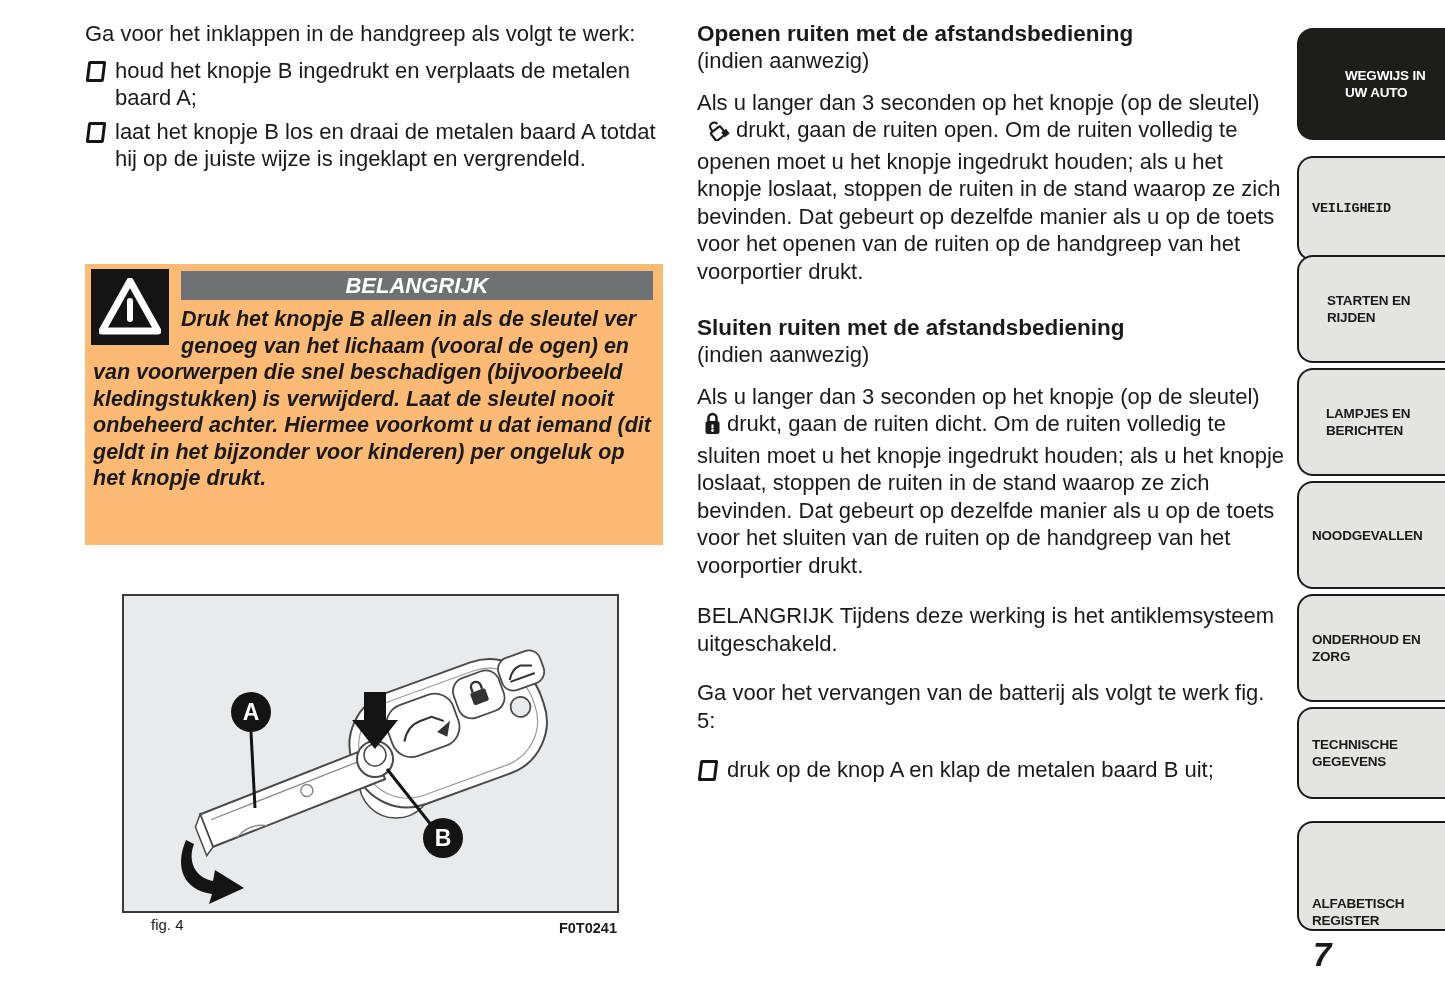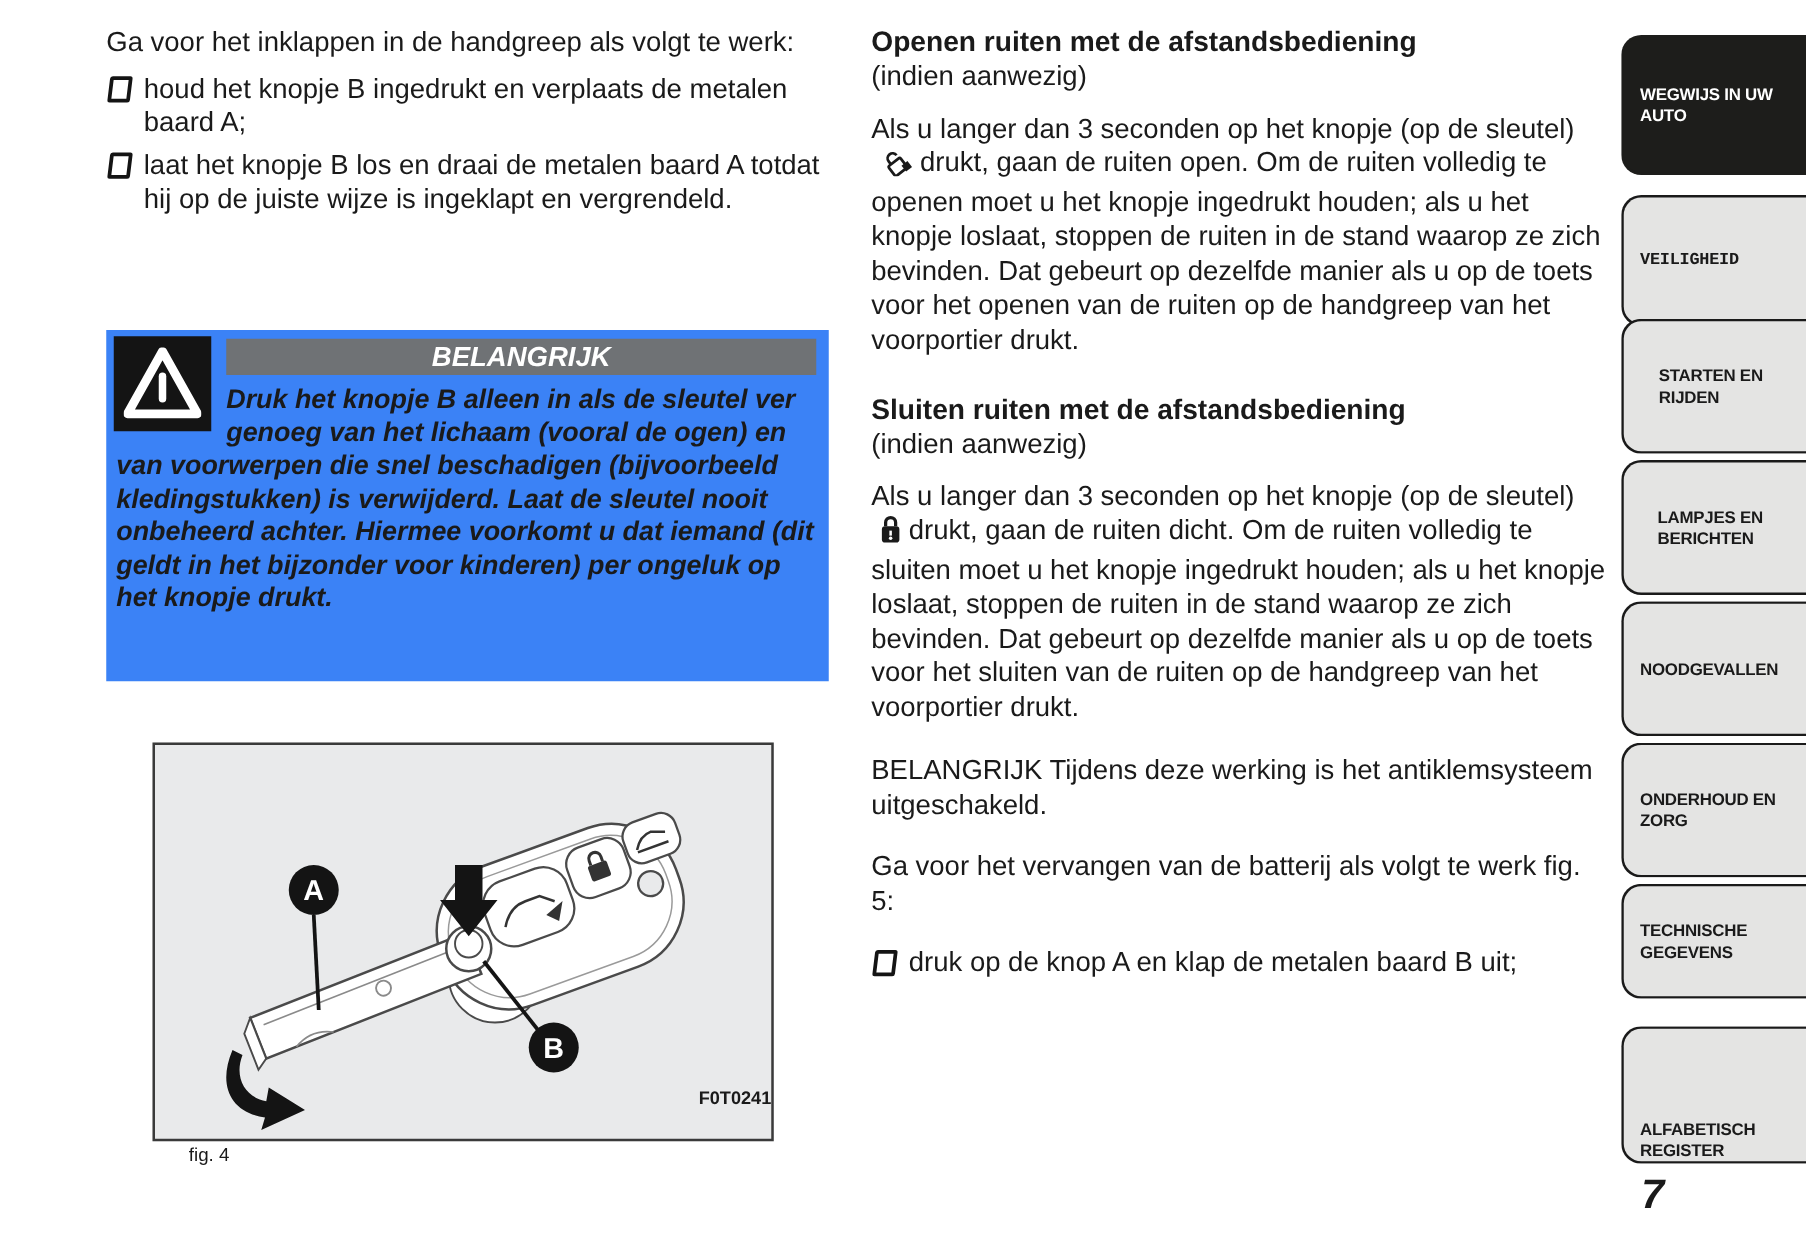--- a/index.html
+++ b/index.html
@@ -7,54 +7,54 @@
         font-family:"Liberation Sans",sans-serif;color:#1a1a1a;}
 
   
   #left-col{position:absolute;left:85px;top:20px;width:578px;font-size:22px;line-height:27px;}
   .bullet{display:flex;margin-top:7px;}
   .cbx{flex:none;width:12px;height:15px;border:3px solid #141414;border-radius:2px;
        transform:skewX(-7deg);margin:4px 10px 0 2px;}
   .bullet-text{flex:1;}
 
   
-  #warning-box{position:absolute;left:85px;top:264px;width:578px;height:281px;background:#3b82f6;}
+  #warning-box{position:absolute;left:85px;top:264px;width:578px;height:281px;background:#fdba74;}
   #warning-icon{float:left;width:78px;height:76px;background:#141414;margin:5px 12px 2px 6px;
                 display:flex;align-items:center;justify-content:center;}
   .wbar{height:29px;margin:7px 10px 0 0;background:#6f7275;overflow:hidden;
         color:#ffffff;font-weight:bold;font-style:italic;font-size:22px;
         display:flex;align-items:center;justify-content:center;}
   .wtext{margin:6px 8px 0 8px;font-weight:bold;font-style:italic;font-size:21.5px;line-height:26.5px;}
 
   
   #figure-box{position:absolute;left:122px;top:594px;width:497px;height:319px;
               background:#e9eaeb;border:2px solid #3a3a3a;box-sizing:border-box;}
   #figure-caption{position:absolute;left:123px;top:916px;font-size:15px;margin-left:28px;}
-  #figure-code{position:absolute;left:122px;top:871px;width:495px;text-align:right;
+  #figure-code{position:absolute;left:122px;top:920px;width:495px;text-align:right;
                font-size:14.5px;font-weight:bold;}
 
   
   #right-col{position:absolute;left:697px;top:20px;width:588px;font-size:22px;line-height:27.5px;}
   .rh{font-weight:bold;font-size:22.5px;line-height:27px;margin:0;}
   .rsub{margin:0 0 0 0;}
   .rpara{margin-top:14px;}
   .sec2{margin-top:29px;}
   .note{margin-top:23px;}
   .sec3{margin-top:30px;}
   .rintro{margin-top:15px;}
   .rbullet{margin-top:9px;}
   .inline-icon{display:inline-block;vertical-align:-4px;margin:0 6px 0 7px;}
 
   
   .tab{position:absolute;left:1297px;width:148px;background:#e4e4e3;
        border:2px solid #1a1a1a;border-right:none;border-radius:16px 0 0 16px;
        box-sizing:border-box;display:flex;align-items:center;cursor:pointer;}
   .tab-label{padding-left:13px;font-weight:bold;font-size:13.5px;line-height:17px;
              letter-spacing:-0.2px;width:118px;}
-  .tab.active{background:#1d1d1b;border-color:#1d1d1b;color:#ffffff;}
+  .tab.active{background:#1d1d1b;border-color:#1d1d1b;color:#ffffff;padding-left:33px;}
   #page-number{position:absolute;left:1313px;top:936px;font-size:33px;font-weight:bold;
                font-style:italic;}
 </style>
 </head>
 <body>
 
 <div id="page">
 
   <div id="left-col">
     <div>Ga voor het inklappen in de handgreep als volgt te werk:</div>

